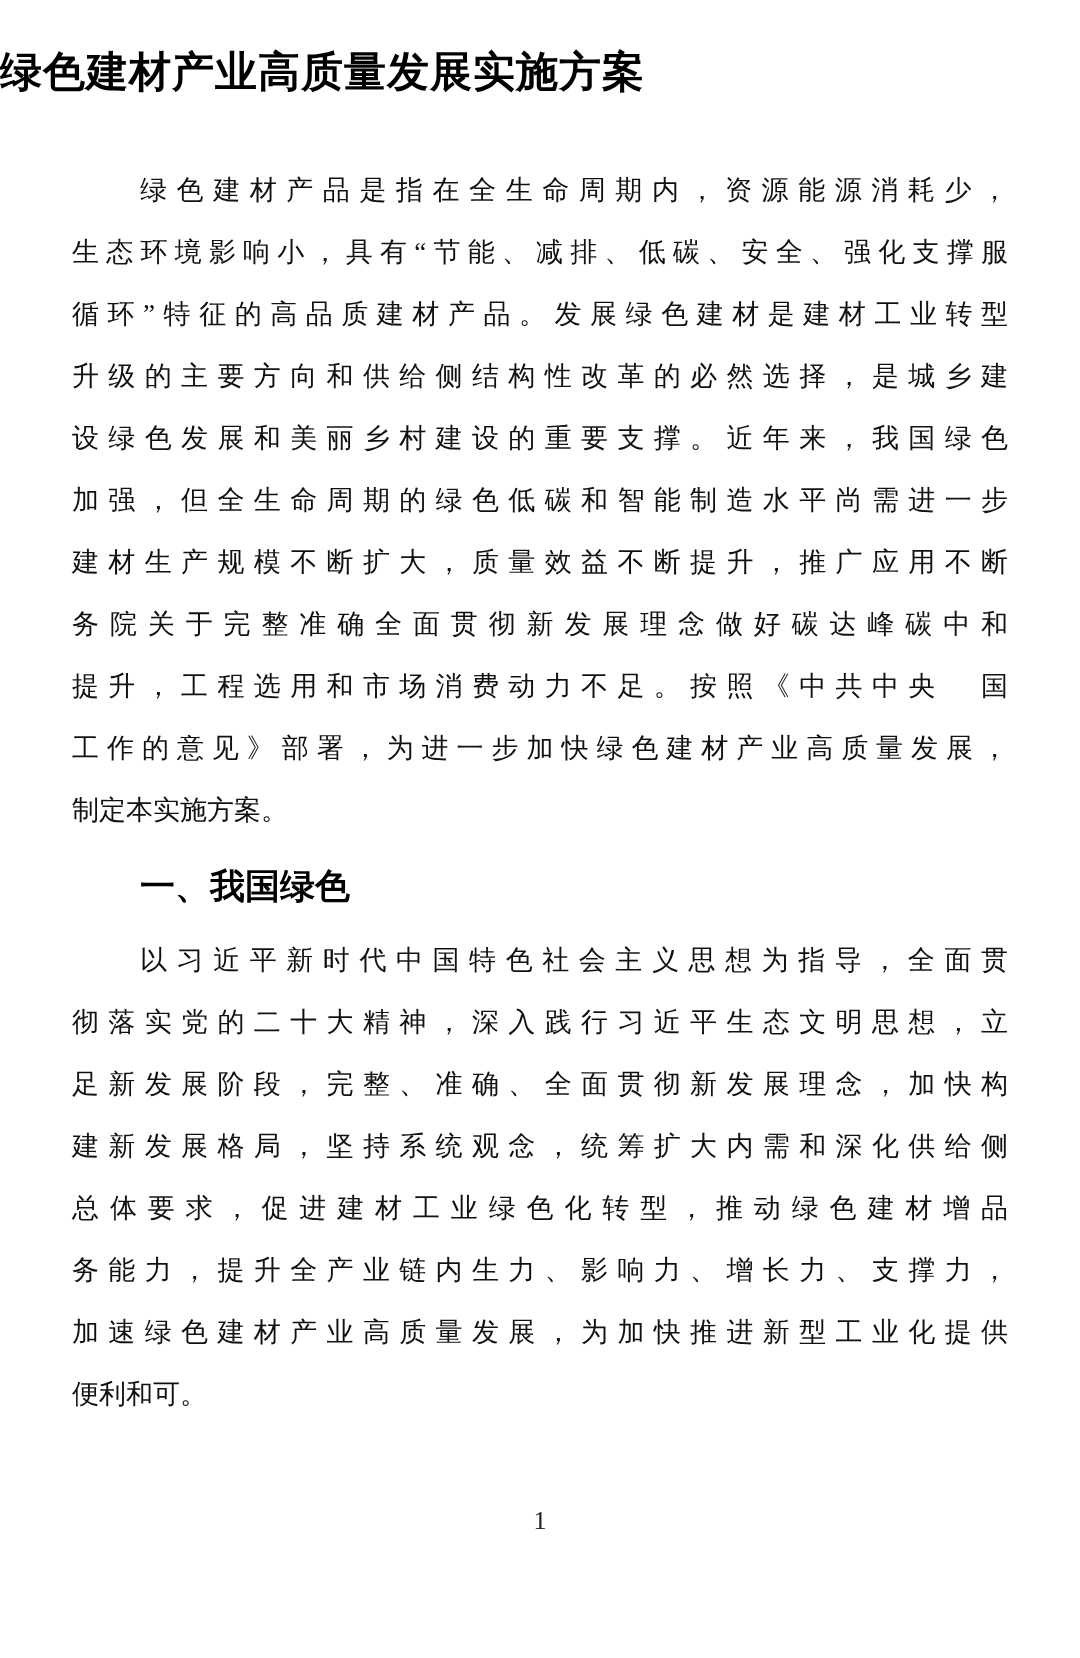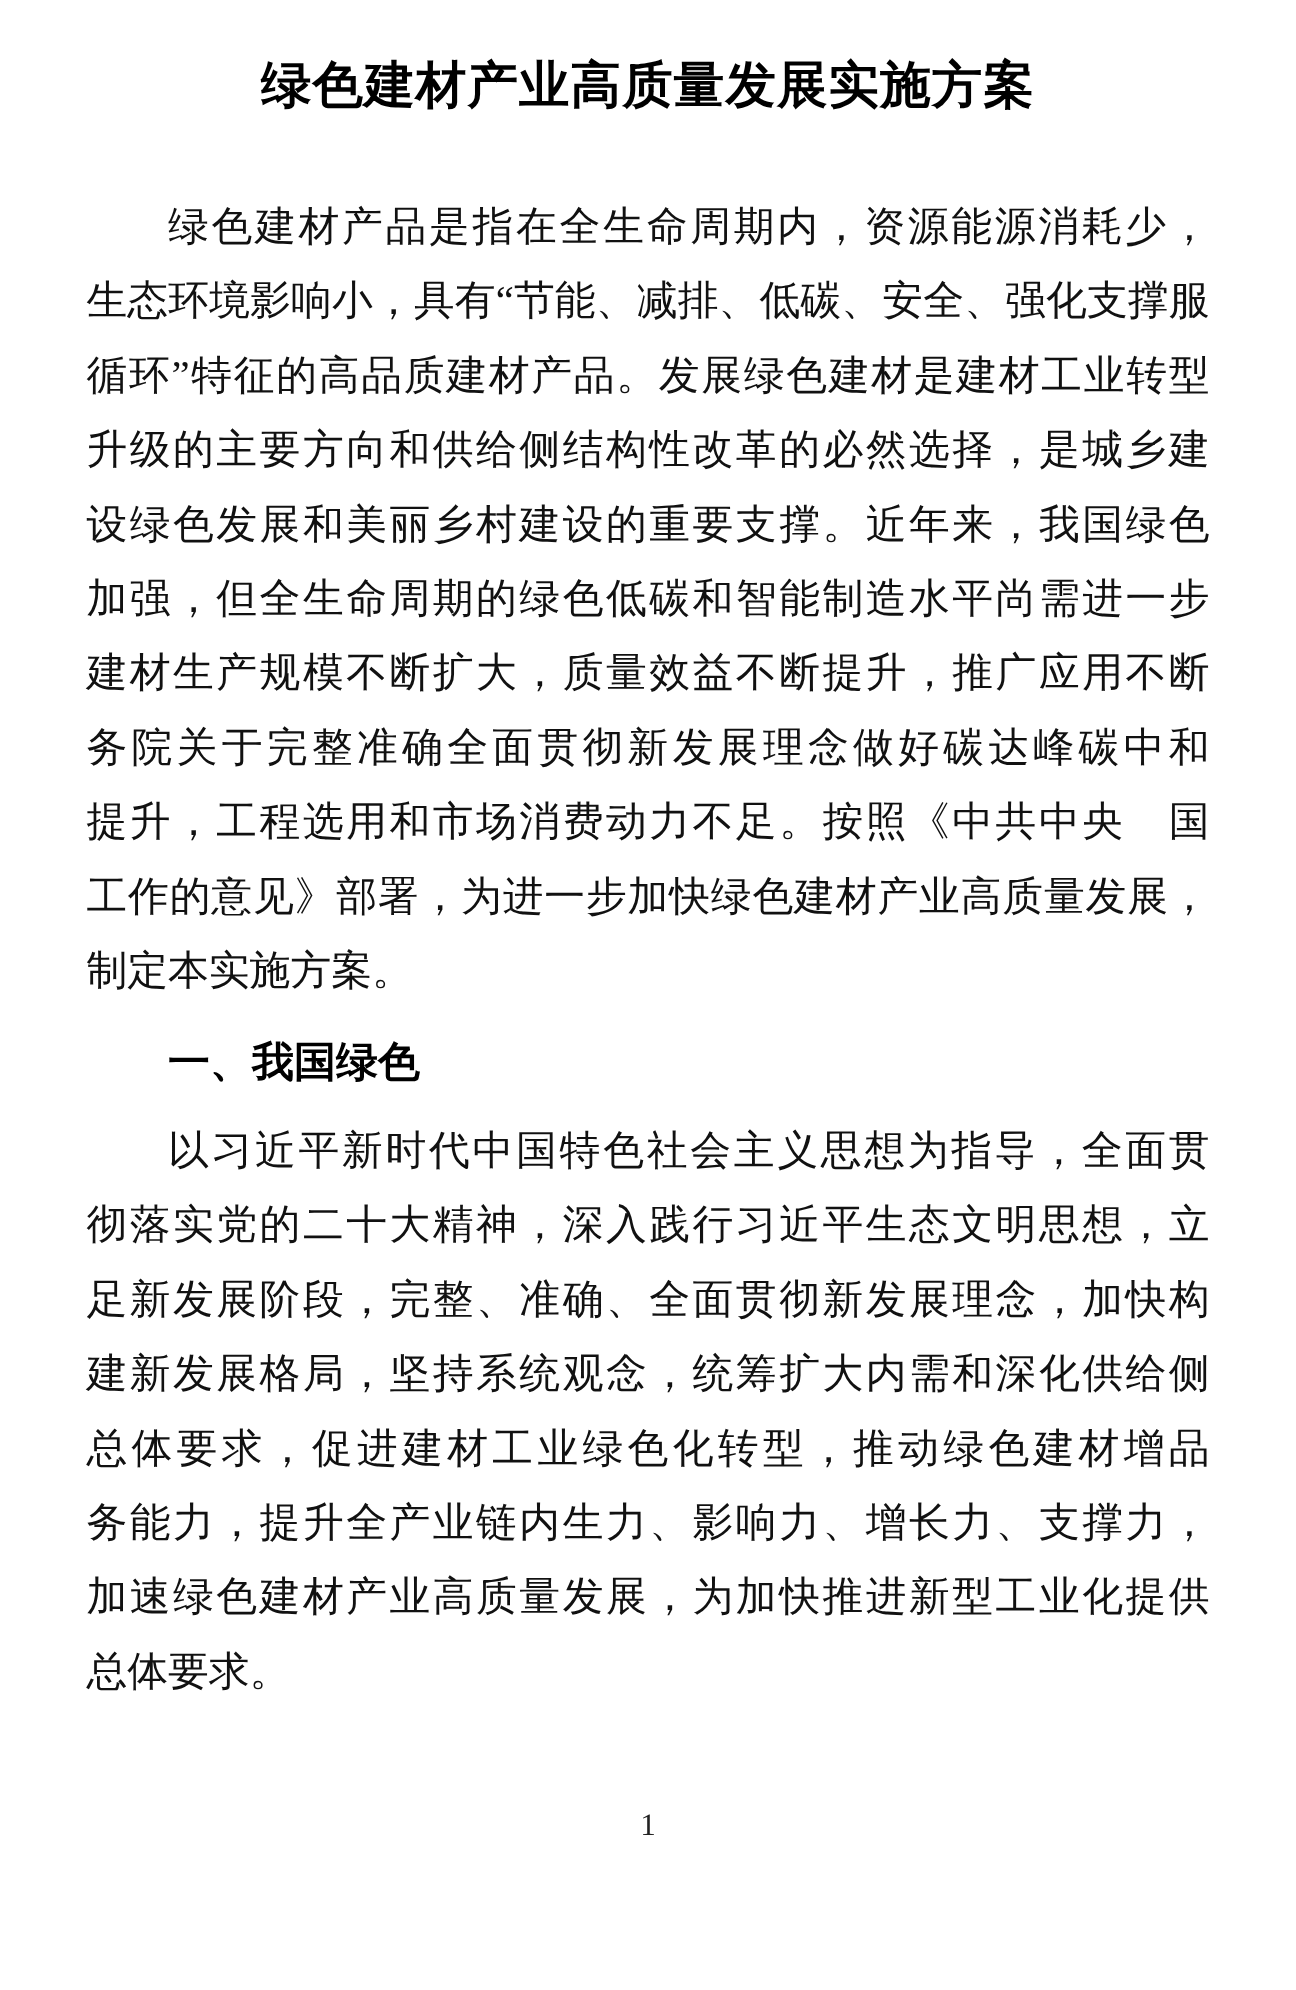--- a/index.html
+++ b/index.html
@@ -14,35 +14,34 @@
     background: #ffffff;
     color: #111111;
     overflow: hidden;
     font-family: "Liberation Serif", "DejaVu Serif", serif;
   }
   .doc-title {
     margin: 0;
     padding-top: 46px;
     height: 52px;
     line-height: 52px;
-    text-align: center;
     font-size: 42px;
     font-weight: 700;
     letter-spacing: 1px;
     color: #000000;
     font-family: "Liberation Serif", "DejaVu Serif", serif;
   }
   .doc-body {
     margin: 61px 72px 0 72px; 
     width: 936px;
   }
   .line {
     height: 62px;
     line-height: 62px;
-    font-size: 34px;
+    font-size: 27px;
     text-align: justify;
     text-align-last: justify;
     text-justify: inter-ideograph;
     color: #111111;
   }
   .line.first {
     padding-left: 68px; 
   }
   .line.last {
     text-align: center;
@@ -97,20 +96,20 @@
     <div class="section-heading">一、我国绿色</div>
 
     <div class="paragraph">
       <div class="line first">以习近平新时代中国特色社会主义思想为指导，全面贯</div>
       <div class="line">彻落实党的二十大精神，深入践行习近平生态文明思想，立</div>
       <div class="line">足新发展阶段，完整、准确、全面贯彻新发展理念，加快构</div>
       <div class="line">建新发展格局，坚持系统观念，统筹扩大内需和深化供给侧</div>
       <div class="line">总体要求，促进建材工业绿色化转型，推动绿色建材增品</div>
       <div class="line">务能力，提升全产业链内生力、影响力、增长力、支撑力，</div>
       <div class="line">加速绿色建材产业高质量发展，为加快推进新型工业化提供</div>
-      <div class="line last">总体要求。</div>
+      <div class="line last">便利和可。</div>
     </div>
 
   </div>
 
   <div class="page-number">1</div>
 
 </div>
 
 </body></html>

